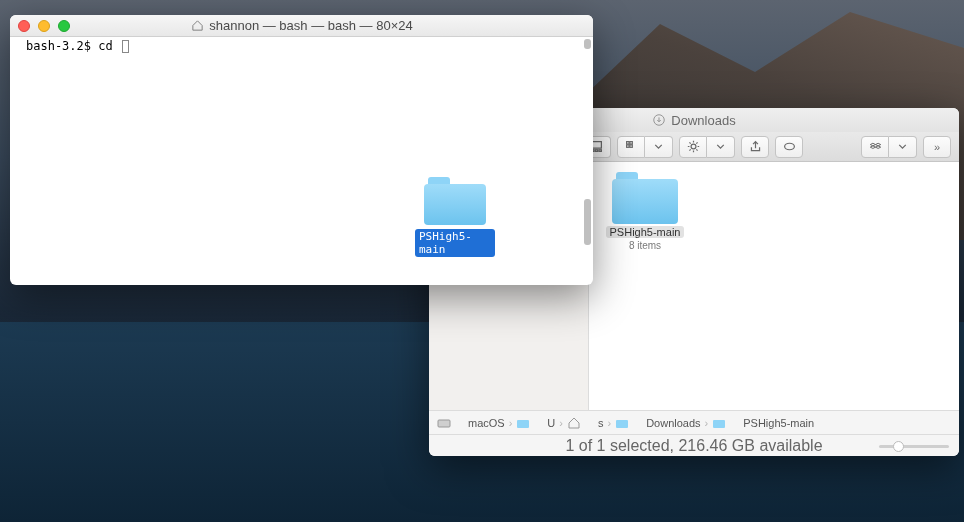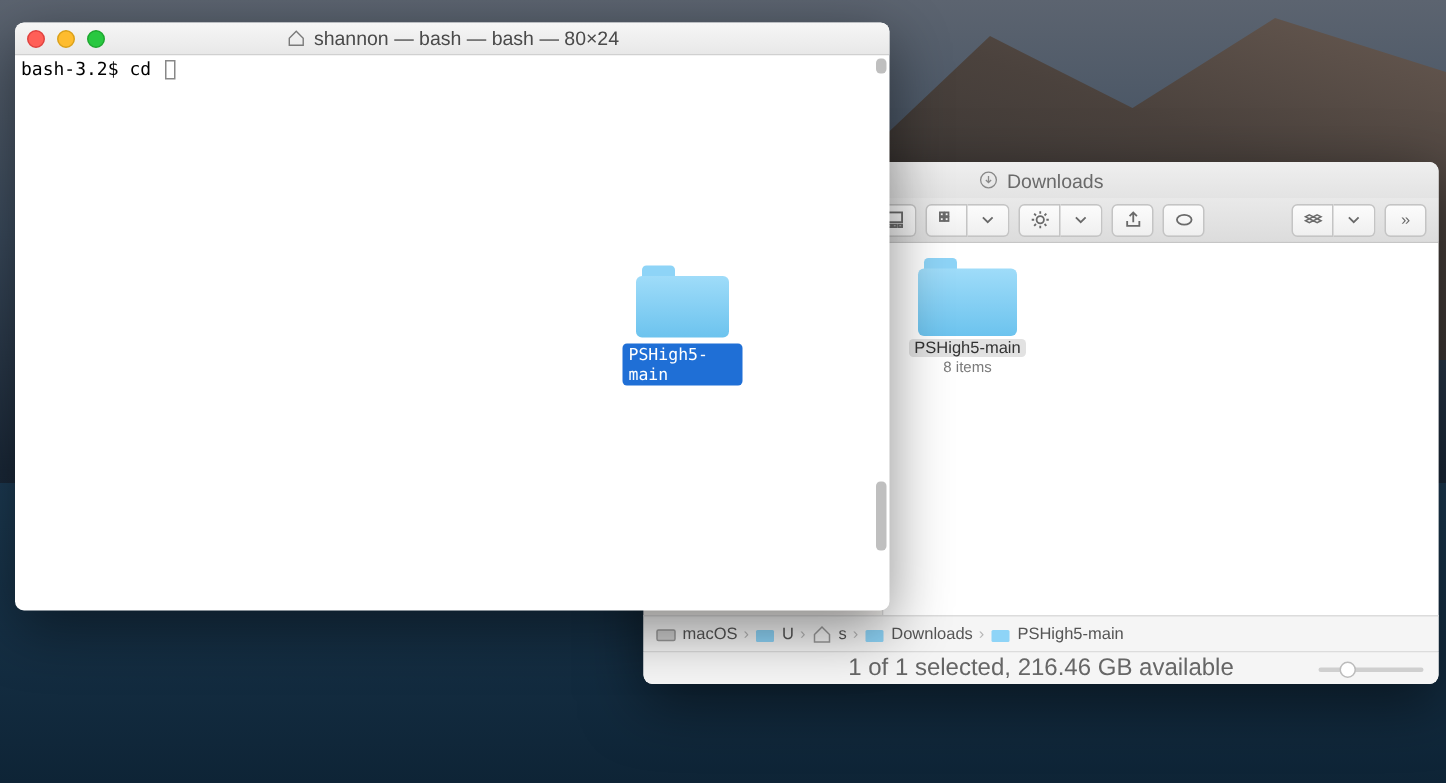--- a/index.html
+++ b/index.html
@@ -16,42 +16,42 @@
     clip-path: polygon(0 40%, 20% 10%, 45% 30%, 70% 5%, 100% 20%, 100% 100%, 0 100%);
     opacity:.9;
   }
   .bg-water {
     position:absolute; left:0; bottom:0; right:0; height:200px;
     background: linear-gradient(to bottom, #1c3a52, #0e2436);
   }
 
   
   .terminal {
-    position:absolute; left:10px; top:15px; width:583px; height:392px;
+    position:absolute; left:10px; top:15px; width:583px; height:270px;
     background:#fff; border-radius:6px;
     box-shadow:0 12px 40px rgba(0,0,0,.45);
     display:flex; flex-direction:column;
   }
   .titlebar {
     height:22px; border-bottom:1px solid #d0d0d0;
     background:linear-gradient(#f6f6f6,#e8e8e8);
     border-radius:6px 6px 0 0;
     display:flex; align-items:center; padding:0 8px; position:relative;
   }
   .traffic { display:flex; gap:8px; }
   .dot { width:12px; height:12px; border-radius:50%; }
   .dot.red{background:#ff5f57;border:.5px solid #e04340;}
   .dot.yel{background:#febc2e;border:.5px solid #dba11a;}
   .dot.grn{background:#28c840;border:.5px solid #1ea830;}
   .titlebar .title {
     position:absolute; left:0; right:0; text-align:center;
     font-size:13px; color:#4a4a4a; display:flex; gap:5px; justify-content:center; align-items:center;
   }
   .term-body {
-    flex:1; padding:2px 4px; font-family: Menlo, Monaco, monospace;
+    flex:1; padding:2px 16px; font-family: Menlo, Monaco, monospace;
     font-size:12px; color:#000; position:relative; overflow:hidden;
   }
   .term-line { white-space:pre; }
   .cursor {
     display:inline-block; width:7px; height:13px; border:1px solid #888; margin-left:2px; vertical-align:text-bottom;
   }
   .term-scroll {
     position:absolute; right:2px; top:2px; width:7px; height:10px;
     background:#bfbfbf; border-radius:3px;
   }
@@ -118,21 +118,21 @@
   .content { flex:1; background:#fff; padding:10px; display:flex; align-content:flex-start; }
   .item { width:92px; display:flex; flex-direction:column; align-items:center; gap:2px; font-size:11px; }
   .item .folder-icon{width:66px;height:52px;}
   .item .lbl { background:#e2e2e2; padding:0 4px; border-radius:3px; color:#333;}
   .item .meta { color:#7a7a7a; font-size:10px; }
 
   .pathbar {
     height:24px; border-top:1px solid #dcdcdc; background:#f5f5f5;
     display:flex; align-items:center; gap:4px; padding:0 8px; font-size:11px; color:#555;
   }
-  .pathbar .crumb{display:flex;align-items:center;gap:4px;}
+  .pathbar .crumb{display:flex;align-items:center;gap:17px;}
   .pathbar .sep{color:#b6b6b6;}
   .pic{width:14px;height:14px;display:inline-flex;align-items:center;justify-content:center;}
 
   .statusbar {
     height:22px; border-top:1px solid #dcdcdc; background:#f5f5f5;
     display:flex; align-items:center; justify-content:center;
     font-size:16px; color:#666; position:relative;
     border-radius:0 0 6px 6px;
   }
   .zoom {

